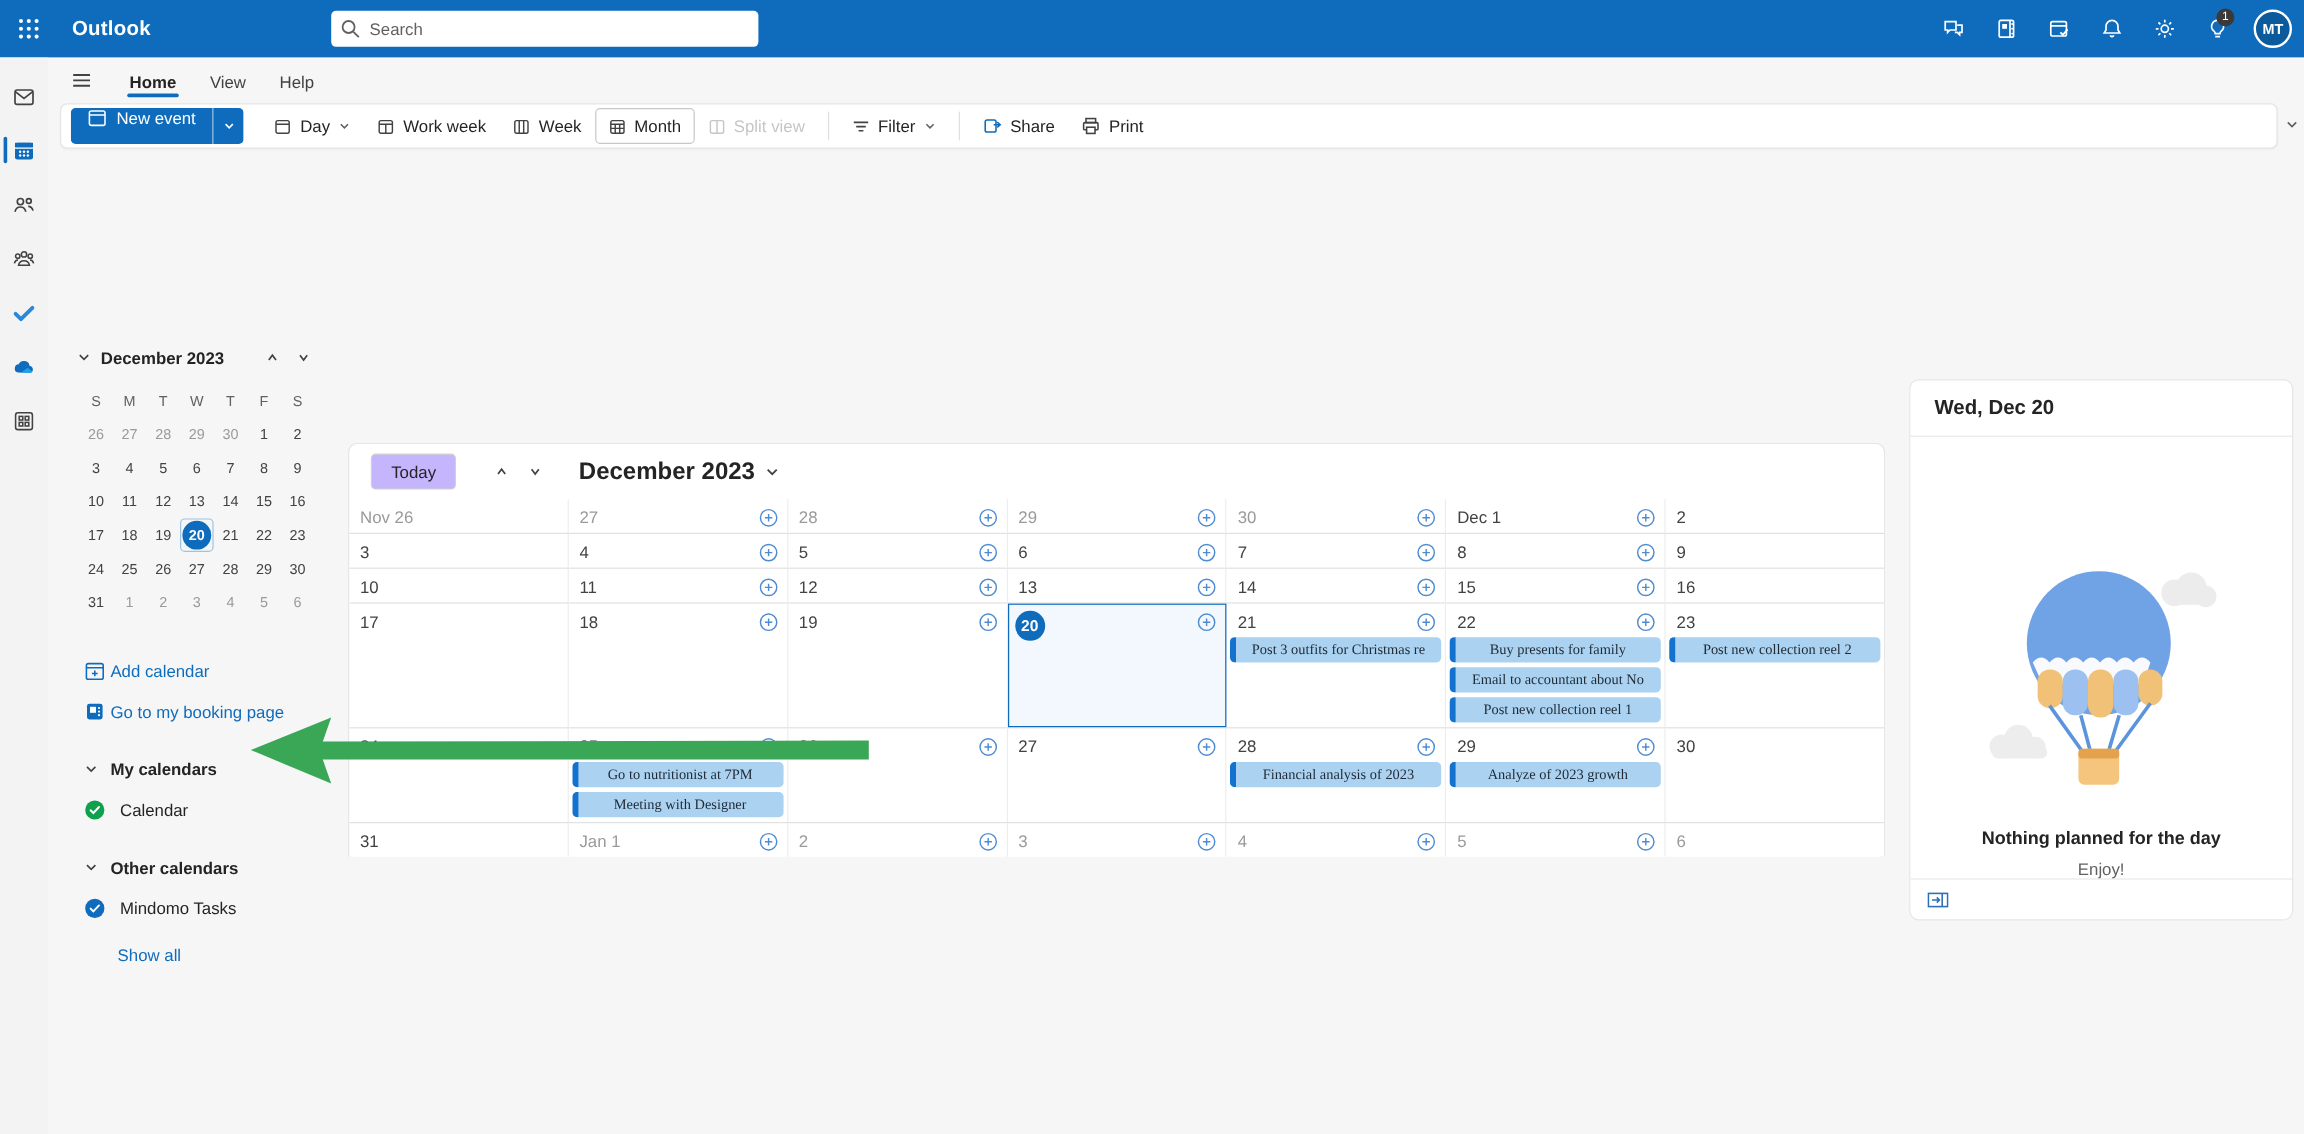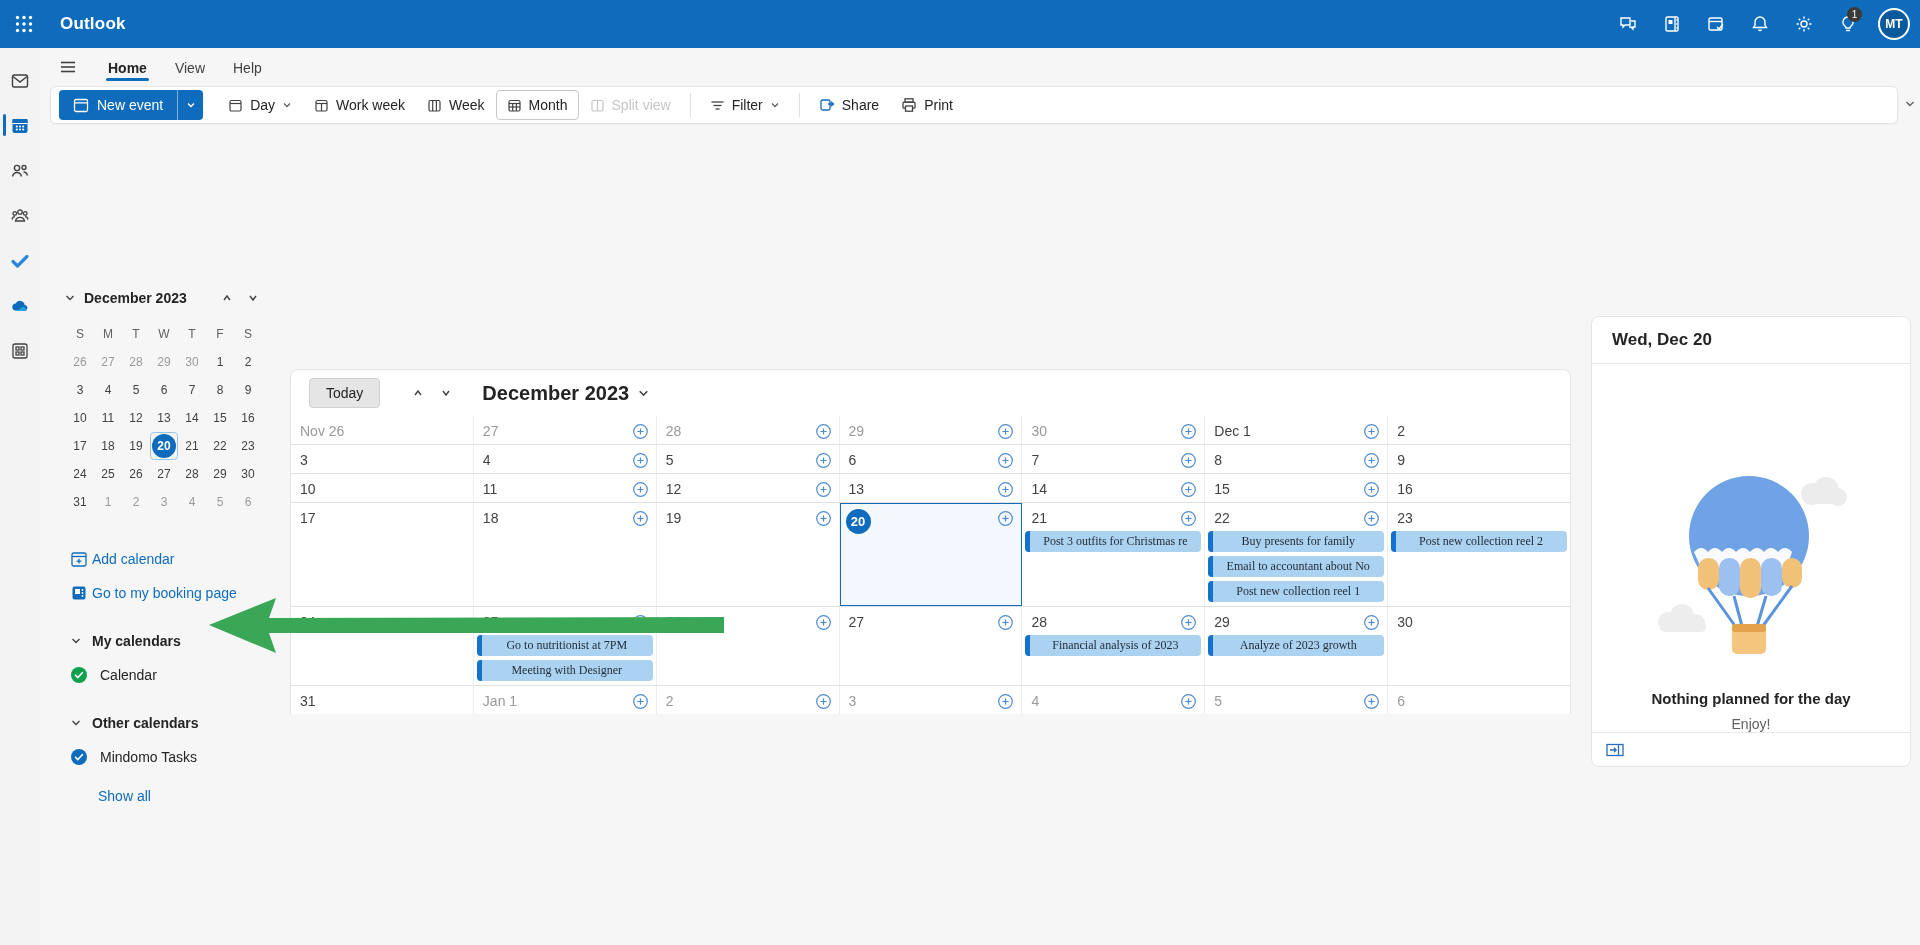--- a/index.html
+++ b/index.html
@@ -34,21 +34,21 @@
   .tab.active::after { content:""; position:absolute; left:12px; right:12px; bottom:2px; height:3px; border-radius:2px; background:#0f6cbd; }
 
   
   .ribbonrow { position:relative; padding:0 22px 0 10px; flex:0 0 40px; }
   .ribbon { height:38px; background:#fff; border:1px solid #e5e5e5; border-radius:6px; display:flex; align-items:center; padding:0 8px; box-shadow:0 1px 2px rgba(0,0,0,.04); }
   .rb { display:flex; align-items:center; gap:7px; background:none; border:1px solid transparent; border-radius:4px; height:30px; padding:0 10px; font-family:"Liberation Sans",sans-serif; font-size:14px; color:#242424; cursor:pointer; }
   .rb svg { flex:0 0 auto; }
   .rb.selected { border-color:#c7c7c7; background:#fff; }
   .rb.disabled { color:#c8c6c4; cursor:default; }
   .newevent { display:flex; height:30px; border-radius:4px; overflow:hidden; margin-right:14px; }
-  .newevent .ne-main { display:flex; align-items:center; gap:8px; background:#0f6cbd; color:#fff; border:none; font-size:14px; font-family:"Liberation Sans",sans-serif; padding:0 14px; cursor:pointer; }
+  .newevent .ne-main { display:flex; gap:8px; background:#0f6cbd; color:#fff; border:none; font-size:14px; font-family:"Liberation Sans",sans-serif; padding:0 14px; cursor:pointer; }
   .newevent .ne-arrow { width:26px; background:#0f6cbd; border:none; border-left:1px solid rgba(255,255,255,.45); color:#fff; display:flex; align-items:center; justify-content:center; cursor:pointer; }
   .vdiv { width:1px; height:24px; background:#e0e0e0; margin:0 8px; }
   .ribbon-collapse { position:absolute; right:4px; top:12px; background:none; border:none; color:#616161; cursor:pointer; }
 
   
   .content { flex:1; display:flex; min-height:0; padding-top:12px;align-items:center; }
 
   
   .sidebar { width:250px; flex:0 0 250px; padding:4px 0 0 18px; position:relative; }
   .minical-head { display:flex; align-items:center; height:28px; margin-top:2px; }
@@ -65,21 +65,21 @@
   .mc-cell.sel .mc-ball { width:24px; height:24px; border-radius:50%; background:#0f6cbd; color:#fff; display:flex; align-items:center; justify-content:center; font-weight:bold; }
   .side-link { display:flex; align-items:center; gap:4px; background:none; border:none; font-family:"Liberation Sans",sans-serif; font-size:14px; color:#0f6cbd; cursor:pointer; margin:0 0 0 12px; height:34px; }
   .side-link svg { color:#0f6cbd; }
   .sec-head { display:flex; align-items:center; gap:10px; margin:0 0 0 12px; height:34px; background:none; border:none; cursor:pointer; font-family:"Liberation Sans",sans-serif; font-size:14px; font-weight:bold; color:#242424; }
   .cal-item { display:flex; align-items:center; gap:12px; margin-left:12px; height:34px; background:none; border:none; cursor:pointer; font-family:"Liberation Sans",sans-serif; font-size:14px; color:#242424; }
   .showall { background:none; border:none; color:#0f6cbd; font-size:14px; font-family:"Liberation Sans",sans-serif; cursor:pointer; margin:14px 0 0 40px; }
 
   
   .calcard { flex:1; background:#fff; border-radius:8px 8px 0 0; border:1px solid #e6e6e6; border-bottom:none; display:flex; flex-direction:column; min-width:0; overflow:hidden; }
   .calhead { height:46px; flex:0 0 46px; display:flex; align-items:center; padding:0 10px 0 18px; }
-  .today-btn { border:1px solid #d1d1d1; background:#e5e5e5; border-radius:4px; font-size:14px; font-family:"Liberation Sans",sans-serif; color:#242424; padding:6px 16px; cursor:pointer; }
+  .today-btn { border:1px solid #d1d1d1; background:#c4b5fd; border-radius:4px; font-size:14px; font-family:"Liberation Sans",sans-serif; color:#242424; padding:6px 16px; cursor:pointer; }
   .nav-chev { background:none; border:none; color:#424242; cursor:pointer; width:28px; height:28px; display:flex; align-items:center; justify-content:center; }
   .nav-chev.up { margin-left:24px; }
   .cal-title-wrap { display:flex; align-items:center; gap:8px; margin-left:22px; cursor:pointer; background:none; border:none; }
   .cal-title { font-size:20px; font-weight:bold; color:#242424; font-family:"Liberation Sans",sans-serif; }
   .dow-row { height:26px; flex:0 0 26px; display:flex; border-bottom:1px solid #e1e1e1; }
   .dow { flex:1; font-size:12.5px; color:#616161; padding:5px 0 0 9px; border-right:1px solid #ededed; }
   .dow:last-child { border-right:none; }
   .grid { flex:1; display:flex; flex-direction:column; min-height:0; }
   .wrow { flex:1; display:flex; border-bottom:1px solid #e1e1e1; min-height:0; }
   .wrow:last-child { border-bottom:none; }
@@ -122,20 +122,27 @@
           <circle cx="15.5" cy="2.5" r="1.7"></circle>
           <circle cx="2.5" cy="9" r="1.7"></circle>
           <circle cx="9" cy="9" r="1.7"></circle>
           <circle cx="15.5" cy="9" r="1.7"></circle>
           <circle cx="2.5" cy="15.5" r="1.7"></circle>
           <circle cx="9" cy="15.5" r="1.7"></circle>
           <circle cx="15.5" cy="15.5" r="1.7"></circle>
         </svg>
     </button>
     <span class="brand">Outlook</span>
+    <div class="searchbox">
+      <svg width="16" height="16" viewBox="0 0 16 16" fill="none" stroke="#616161" stroke-width="1.5">
+          <circle cx="6.5" cy="6.5" r="5"></circle>
+          <line x1="10.3" y1="10.3" x2="15" y2="15"></line>
+        </svg>
+      <input type="text" placeholder="Search" style="">
+    </div>
     <div class="tb-right">
       <button class="tb-icon">
         <svg width="20" height="20" viewBox="0 0 20 20" fill="none" stroke="#fff" stroke-width="1.4">
             <path d="M3 4h9v7H7l-2 2v-2H3z"></path>
             <path d="M13 7h4v6h-2v2l-2-2h-2"></path>
           </svg>
       </button>
       <button class="tb-icon">
         <svg width="20" height="20" viewBox="0 0 20 20" fill="none" stroke="#fff" stroke-width="1.4">
             <rect x="4" y="3" width="12" height="14" rx="1.5"></rect>

